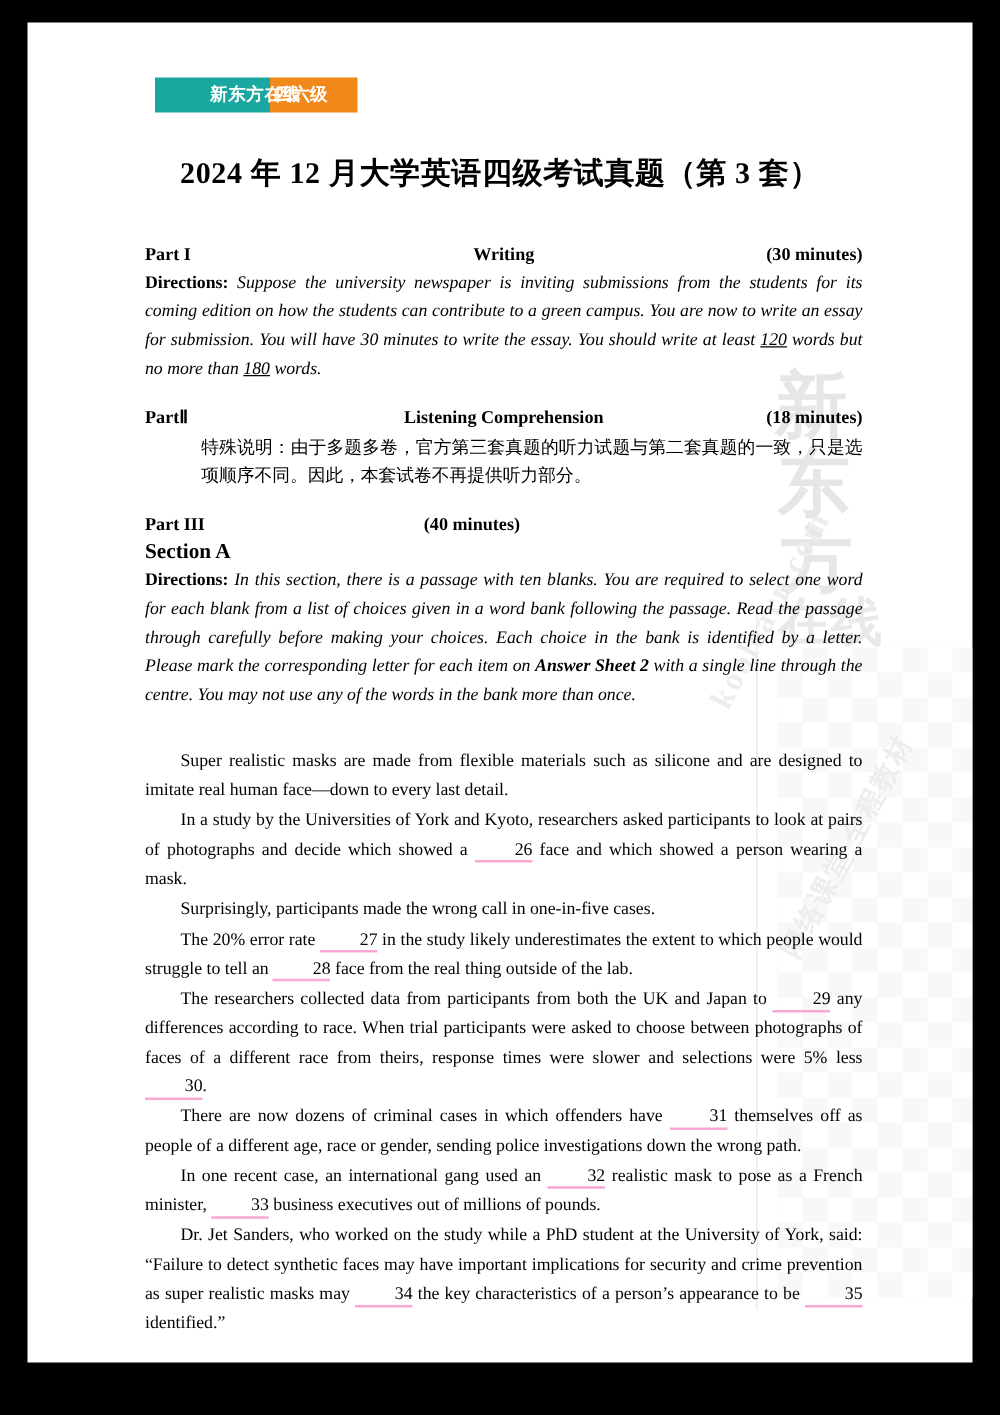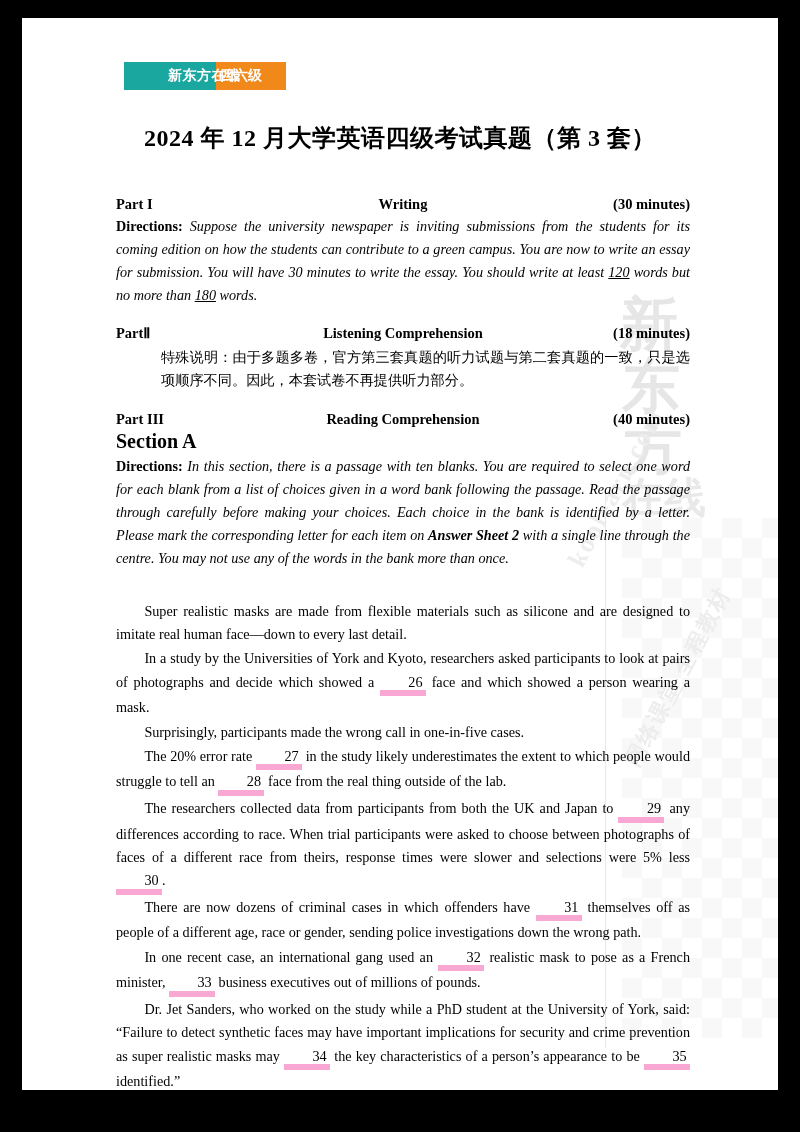--- a/index.html
+++ b/index.html
@@ -147,21 +147,21 @@
     font-weight: bold;
     font-size: 14.5px;
     margin-top: 18px;
   }
   .sec-row .s-left { width: 150px; }
   .sec-row .s-mid { flex: 1; text-align: center; }
   .sec-row .s-right { width: 150px; text-align: right; }
 
   .sec-sub {
     font-weight: bold;
-    font-size: 20px;
+    font-size: 17px;
     margin-top: 2px;
   }
 
   .para {
     font-size: 14.2px;
     line-height: 1.62;
     text-align: justify;
     margin-top: 2px;
   }
   .para.ital { font-style: italic; }
@@ -184,22 +184,22 @@
   .passage p {
     margin: 0 0 1px 0;
     font-size: 14.2px;
     line-height: 1.64;
     text-indent: 2em;
     text-align: justify;
   }
   .blank {
     display: inline-block;
     min-width: 46px;
-    border-bottom: 6px solid #f9a8d4;
-    text-align: left;
+    border-bottom: 2px solid #f9a8d4;
+    text-align: right;
     font-size: 14.2px;
     line-height: 1.1;
   }
 </style>
 </head>
 <body>
 
 <div class="page">
   <div class="sheet">
 
@@ -234,21 +234,20 @@
 
       <div class="sec-row">
         <span class="s-left">PartⅡ</span>
         <span class="s-mid">Listening Comprehension</span>
         <span class="s-right">(18 minutes)</span>
       </div>
       <div class="cn">特殊说明：由于多题多卷，官方第三套真题的听力试题与第二套真题的一致，只是选项顺序不同。因此，本套试卷不再提供听力部分。</div>
 
       <div class="sec-row">
         <span class="s-left">Part III</span>
-        <span class="s-mid">Reading Comprehension</span>
         <span class="s-right">(40 minutes)</span>
       </div>
       <div class="sec-sub">Section A</div>
       <div class="para ital">
         <span class="lead">Directions:</span><span> In this section, there is a passage with ten blanks. You are required to select one word for each blank from a list of choices given in a word bank following the passage. Read the passage through carefully before making your choices. Each choice in the bank is identified by a letter. Please mark the corresponding letter for each item on </span><span class="bi">Answer Sheet 2</span><span> with a single line through the centre. You may not use any of the words in the bank more than once.</span>
       </div>
 
       <div class="passage" id="passage">
           <p><span>Super realistic masks are made from flexible materials such as silicone and are designed to imitate real human face—down to every last detail.</span></p>
           <p><span>In a study by the Universities of York and Kyoto, researchers asked participants to look at pairs of photographs and decide which showed a </span><span class="blank">26</span><span> face and which showed a person wearing a mask.</span></p>

